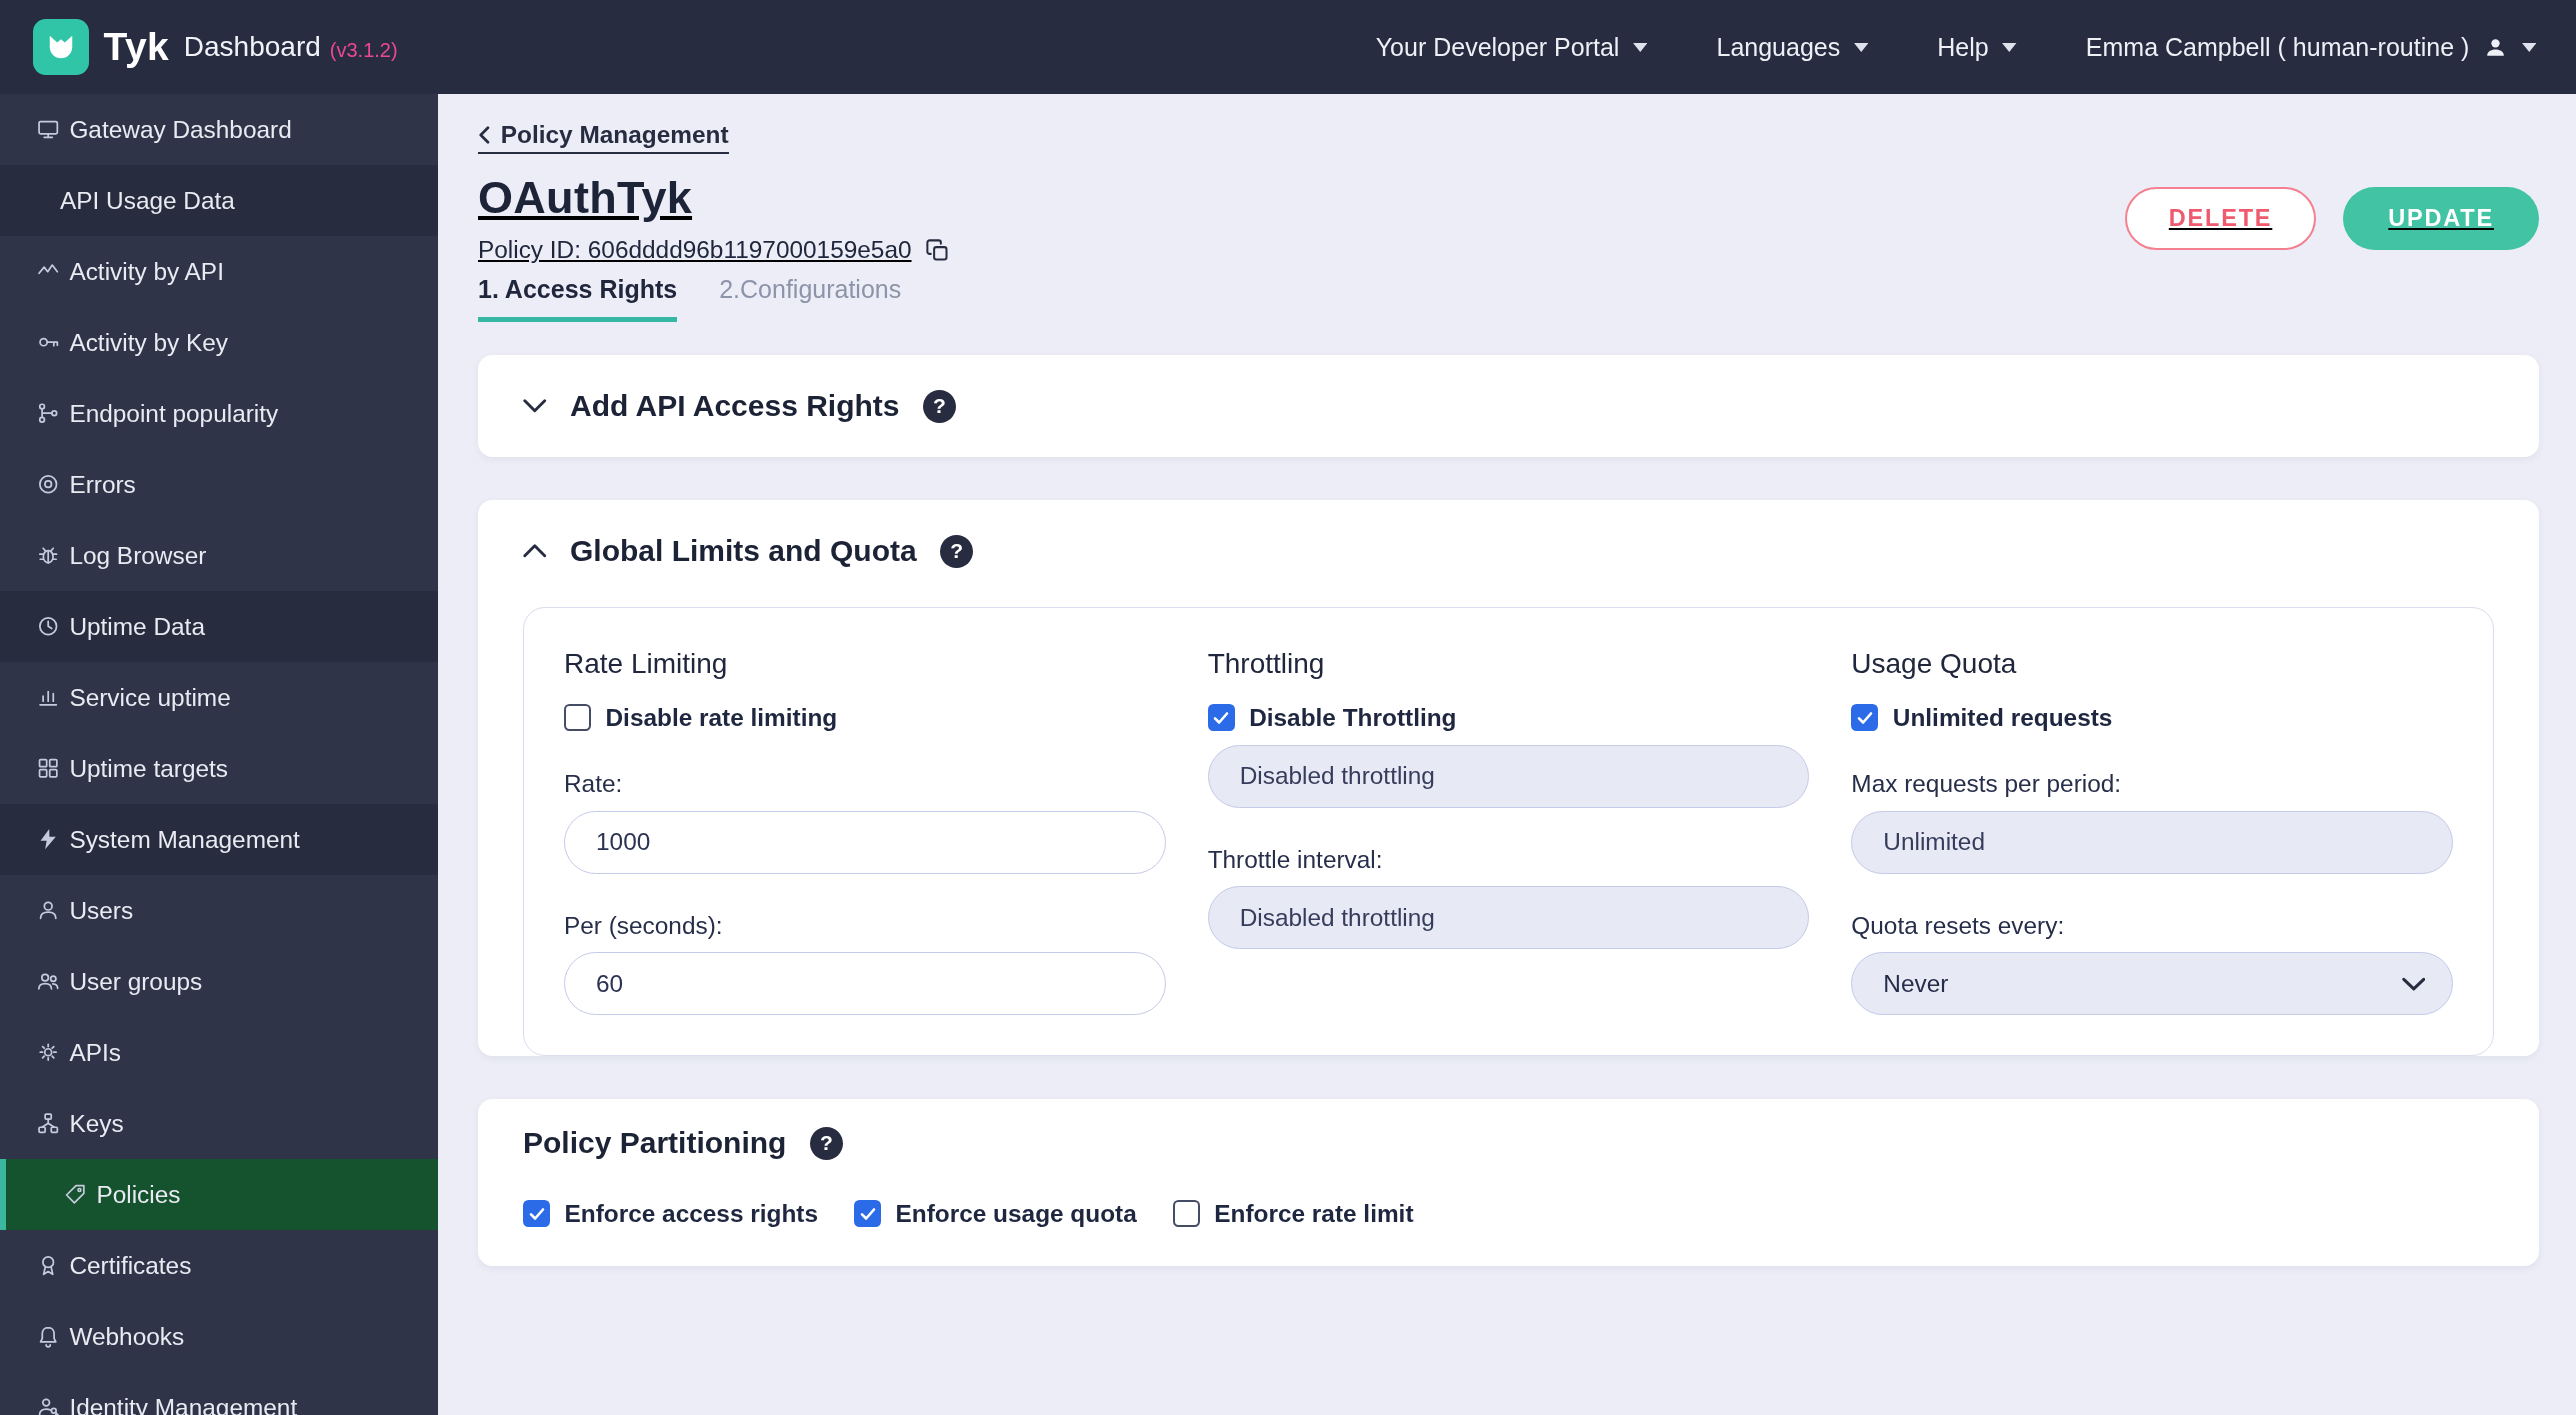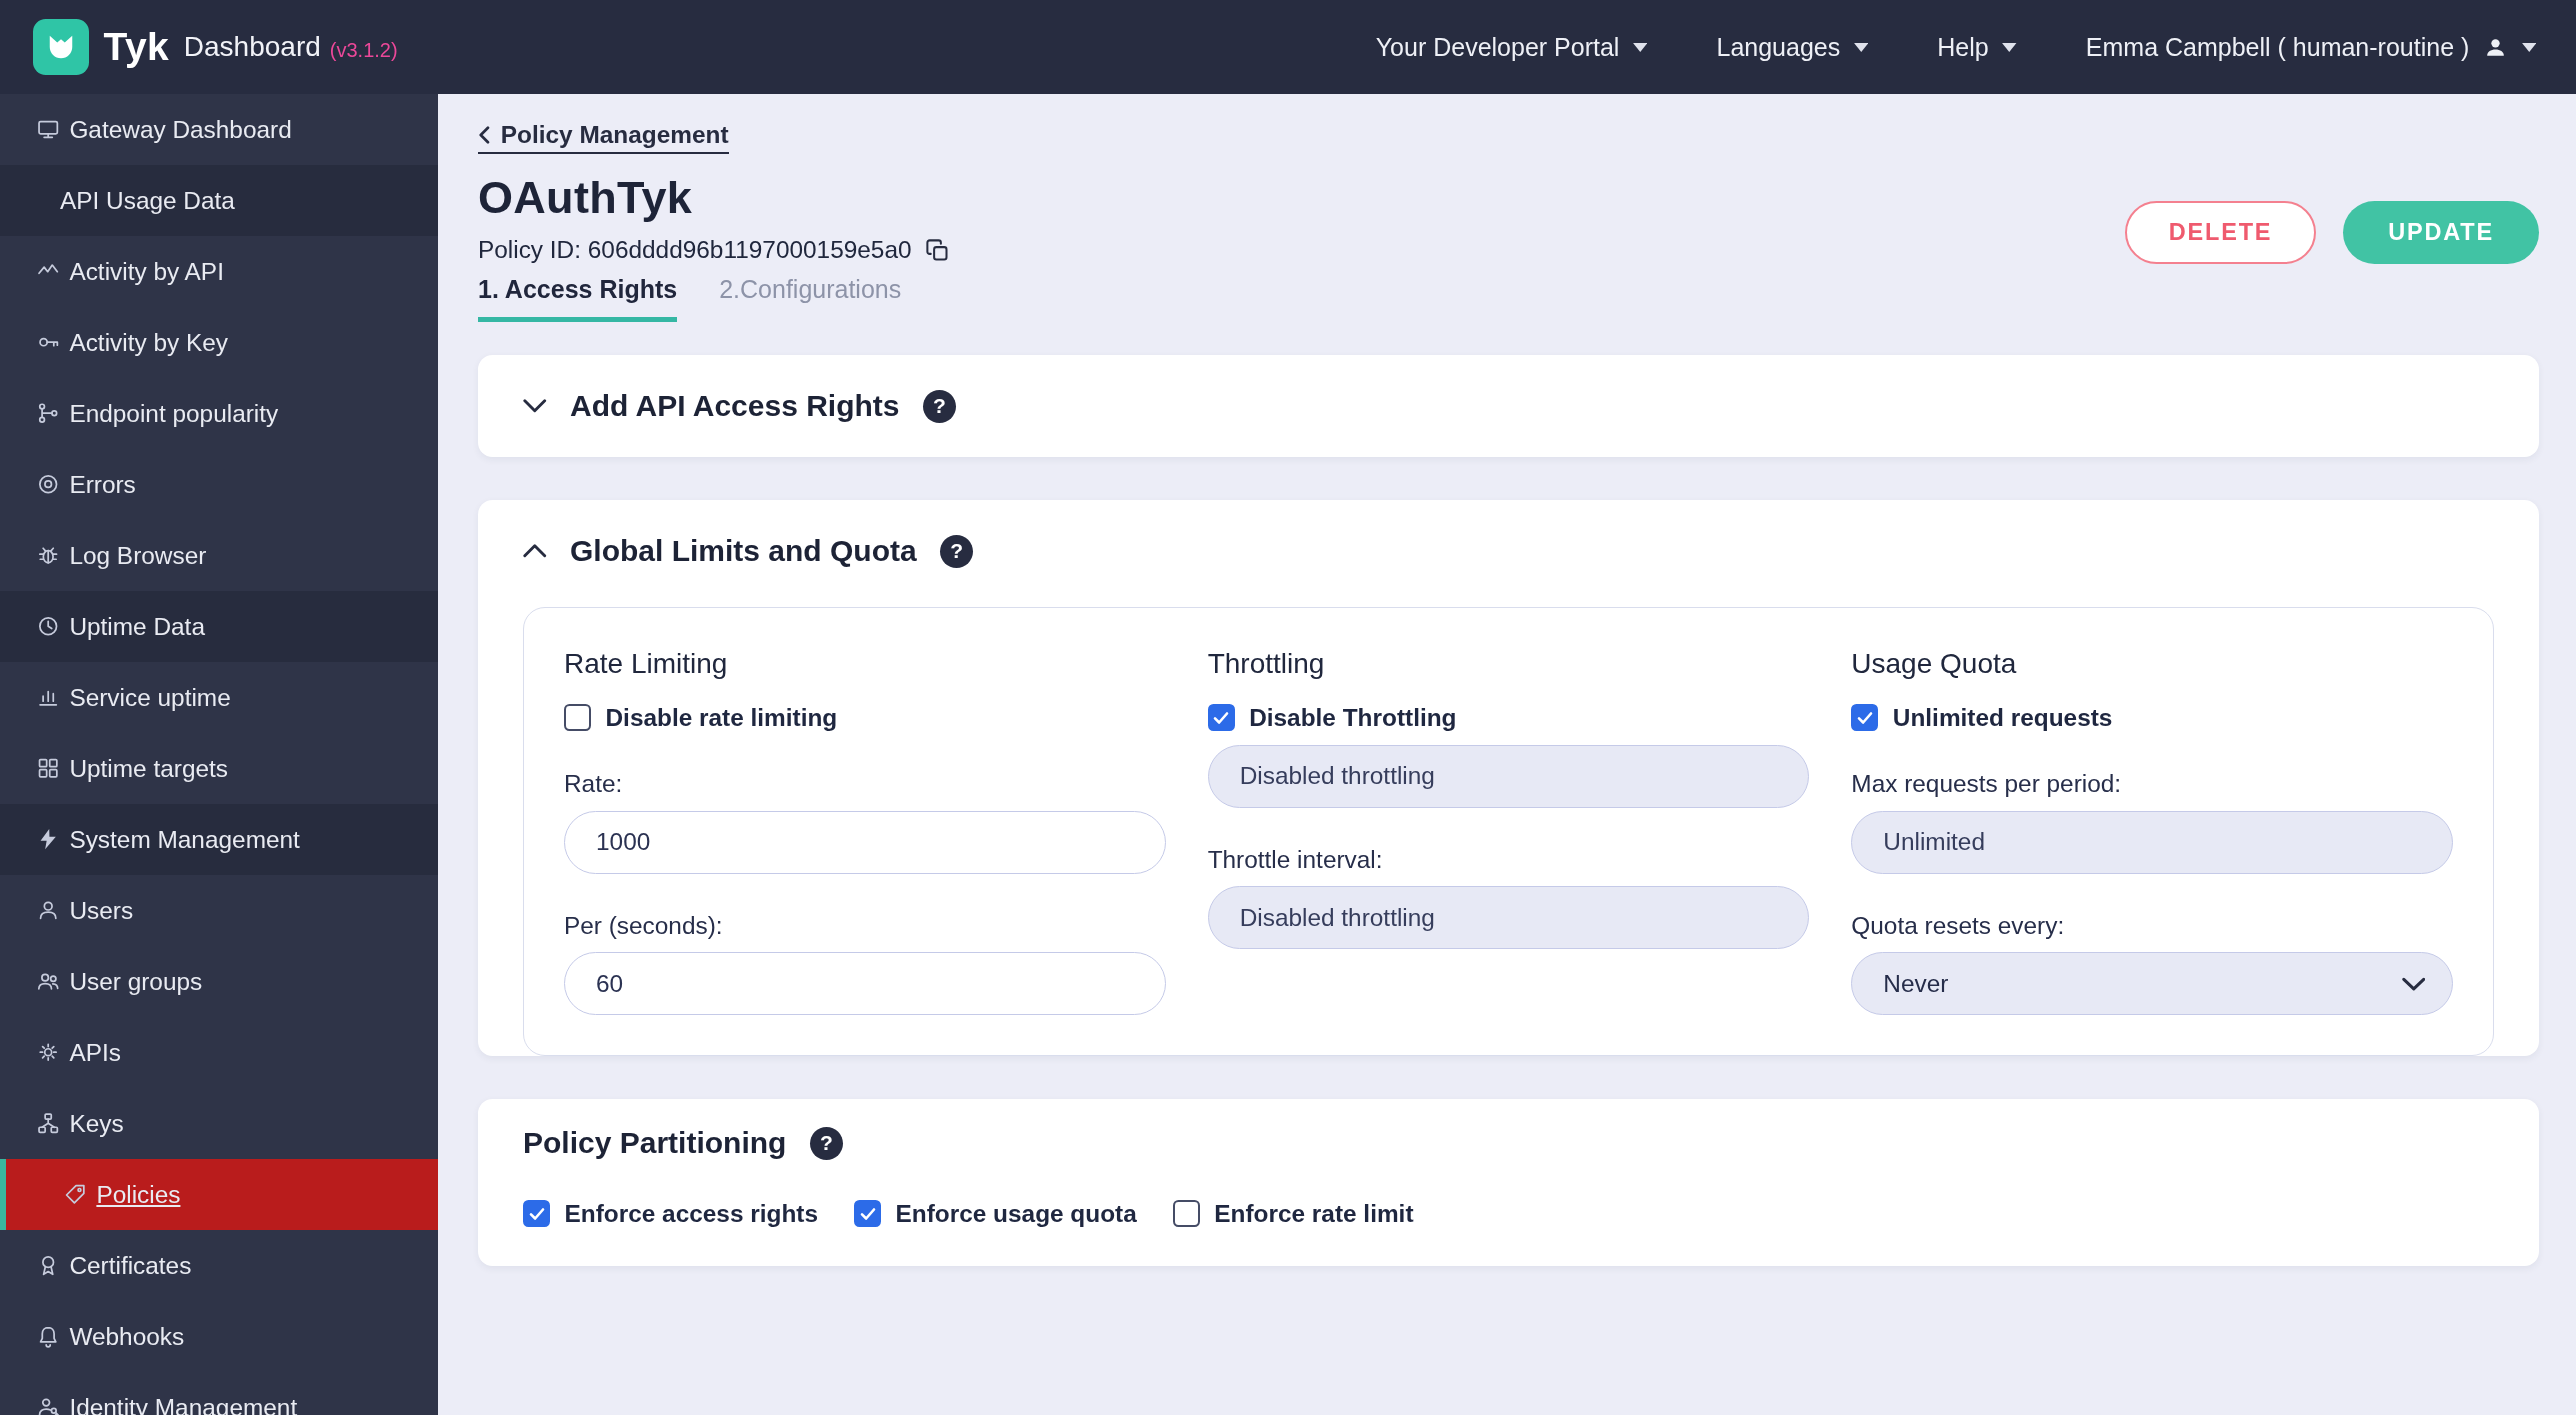--- a/index.html
+++ b/index.html
@@ -20,32 +20,32 @@
   .menu-item { display:flex; align-items:center; gap:13.6px; color:#eef0f6; font-size:25px; font-weight:500; cursor:pointer; white-space:nowrap; }
   .caret { display:block; }
 
   
   .sidebar { position:absolute; top:94px; left:0; width:438px; height:1321px; background:#2f3448; overflow:hidden; }
   .side-item { height:71px; display:flex; align-items:center; gap:9px; padding-left:36px;
                color:#e9ebf2; font-size:24.4px; cursor:pointer; white-space:nowrap; }
   .side-item.section { background:#272c3e; cursor:default; }
   .side-item.sub { }
   .side-item.noicon { padding-left:60px; }
-  .side-item.selected { background:#b91c1c; border-left:6.3px solid #3ab79e; padding-left:57px;text-decoration:underline; }
+  .side-item.selected { background:#14532d; border-left:6.3px solid #3ab79e; padding-left:57px; }
   .sicn { width:24.4px; height:24.4px; flex:0 0 24.4px; stroke:#c6cbdc; fill:none;
           stroke-width:1.7; stroke-linecap:round; stroke-linejoin:round; }
 
   
   .main { position:absolute; top:94px; left:438px; width:2138px; height:1321px;
           padding:27px 37px 0 40px; overflow:hidden; }
 
   .breadcrumb { display:inline-flex; align-items:center; gap:11px; padding-bottom:2.7px;
                 border-bottom:2.7px solid #272c40; color:#272c40; font-size:24.4px; font-weight:700; cursor:pointer; }
 
-  .header-row { display:flex; align-items:flex-end; margin-top:18px; }
+  .header-row { display:flex; align-items:center; margin-top:18px;text-decoration:underline; }
   .page-title { font-size:45px; font-weight:700; color:#1e2438; letter-spacing:0.3px; }
   .policy-id-row { display:flex; align-items:center; gap:12.7px; margin-top:12.7px; font-size:24.4px; color:#20273d; }
   .copy-icon { cursor:pointer; }
   .action-buttons { margin-left:auto; display:flex; align-items:center; gap:27px; }
   .btn { height:63px; border-radius:32px; font-size:23.5px; font-weight:700; letter-spacing:1.8px;
          padding:0 42px; display:flex; align-items:center; cursor:pointer; font-family:inherit; border:none; }
   .btn-delete { background:#fff; color:#ef5a6e; border:2.7px solid #f4808f; }
   .btn-update { background:#41c3a4; color:#fff; padding:0 45px; }
 
   .tabs { display:flex; gap:42px; margin-top:11px; }

